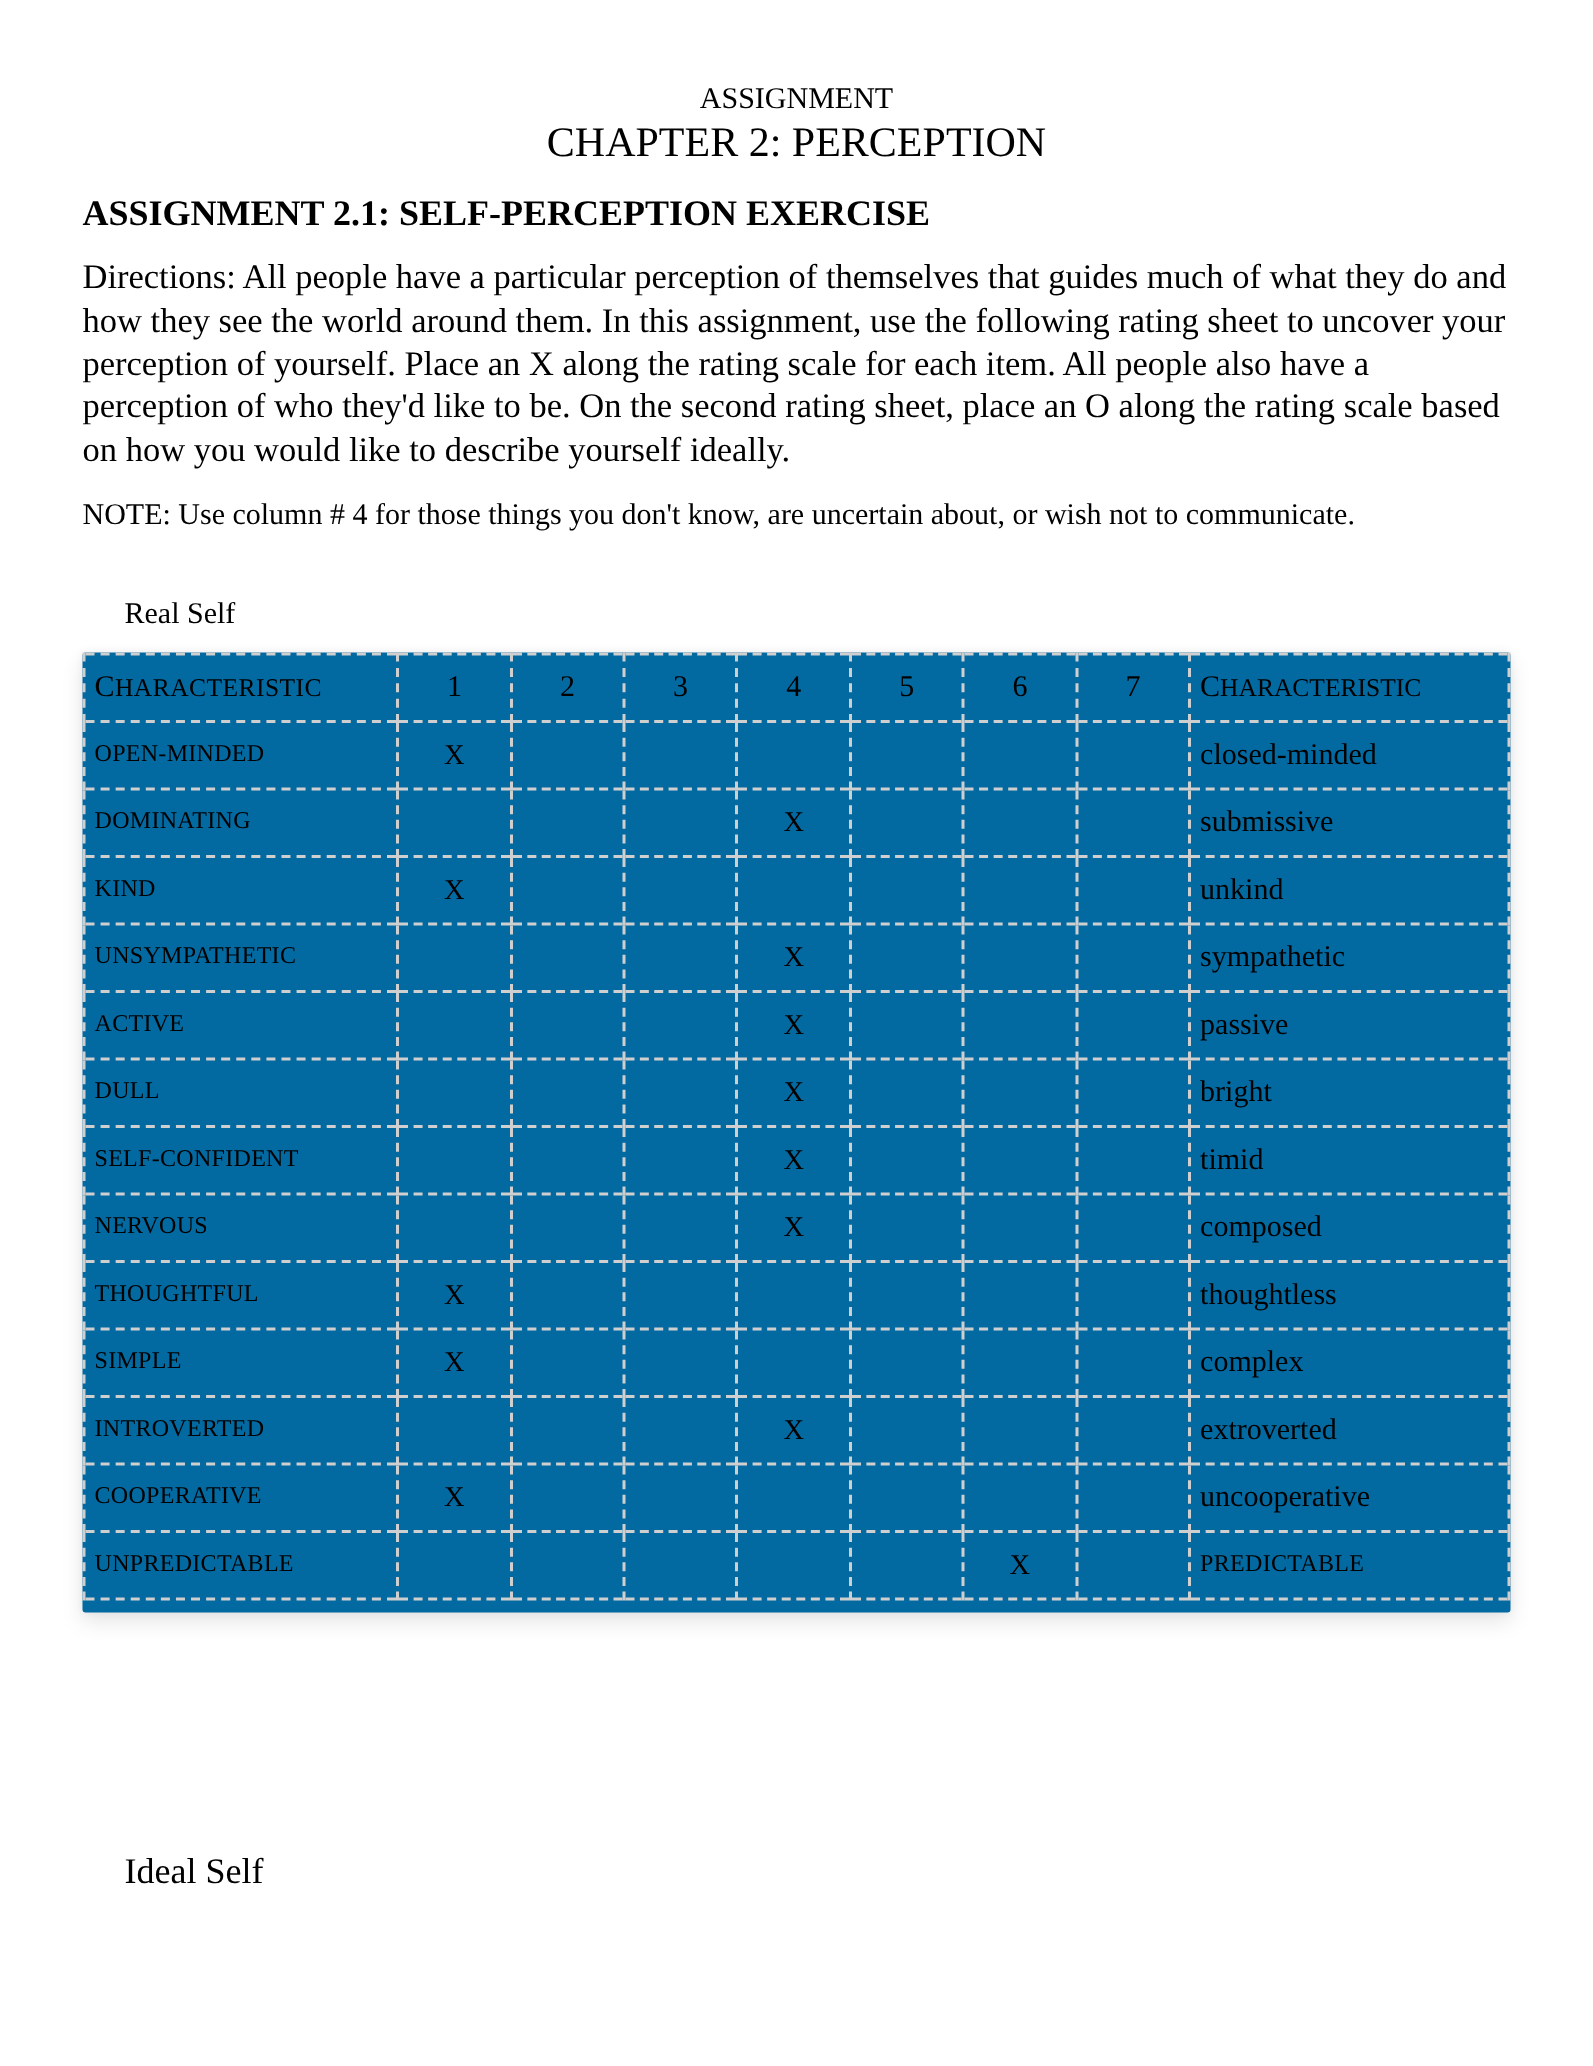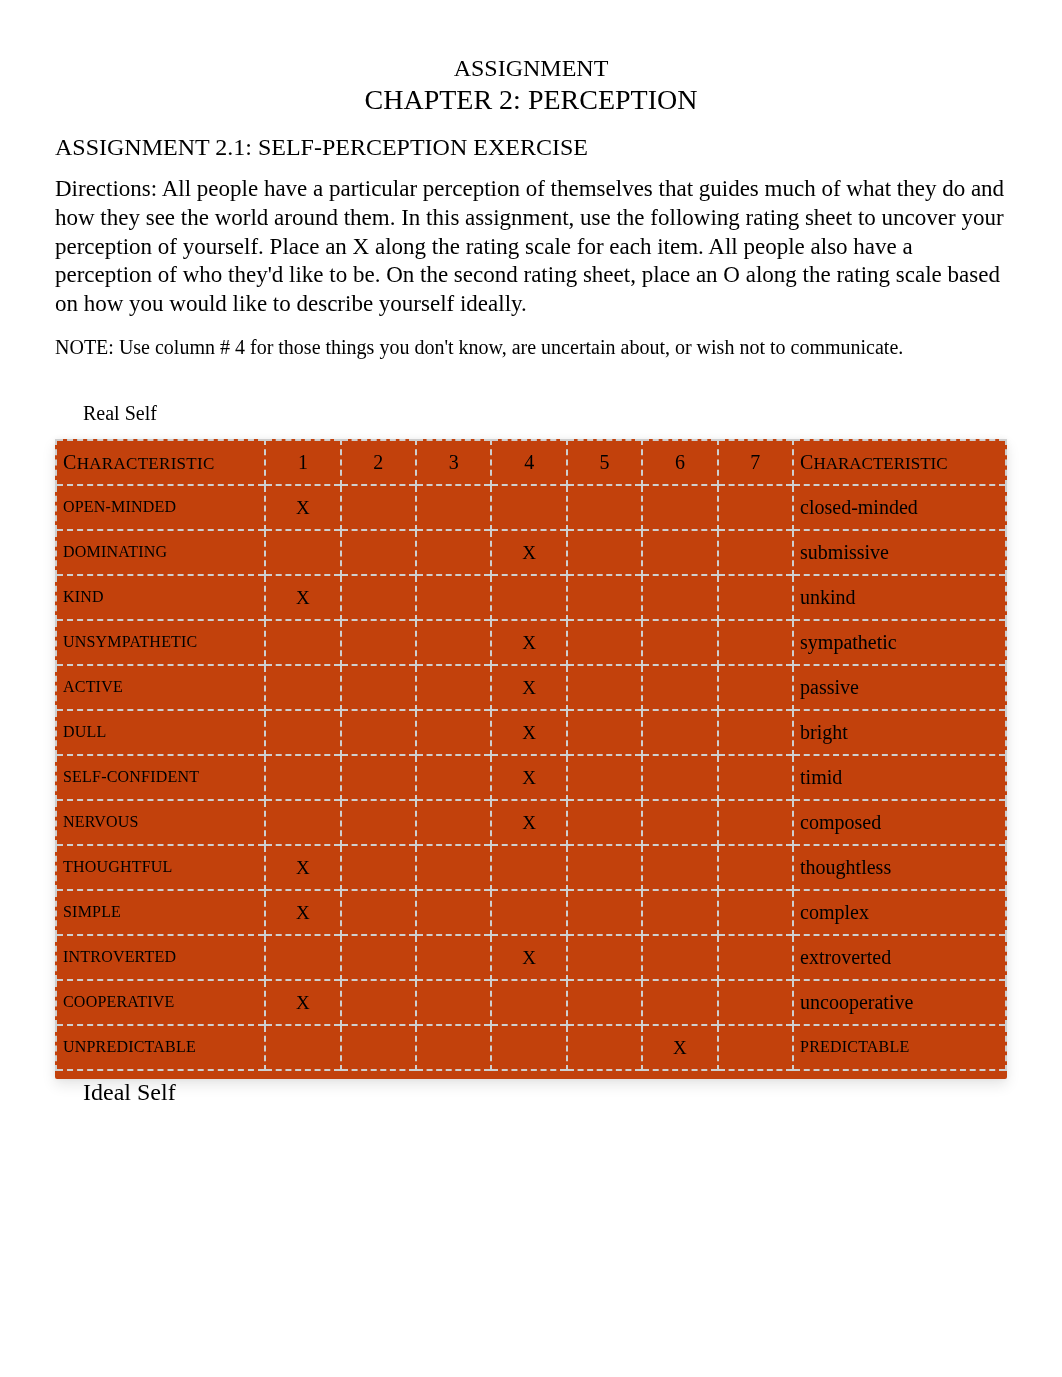--- a/index.html
+++ b/index.html
@@ -10,55 +10,56 @@
     body {
       font-family: 'Times New Roman', Times, serif;
       background: #ffffff;
       width: 1062px;
       margin: 0 auto;
       padding: 55px 55px 40px 55px;
       color: #000;
     }
     .title-main {
       text-align: center;
-      font-size: 24px;
+      font-size: 20px;
       font-weight: normal;
       margin-bottom: 2px;
     }
     .title-sub {
       text-align: center;
       font-size: 28px;
       font-weight: normal;
       margin-bottom: 18px;
     }
     .assignment-heading {
       font-size: 24px;
-      font-weight: normal;
+      font-weight: bold;
       margin-bottom: 14px;
     }
     .directions {
       font-size: 23px;
       line-height: 1.25;
       margin-bottom: 16px;
     }
     .note {
       font-size: 20px;
       line-height: 1.25;
       margin-bottom: 42px;
     }
     .section-label {
       font-size: 20px;
       margin-left: 28px;
       margin-bottom: 14px;
     }
     .rating-table-wrap {
+      margin-bottom: 160px;
       padding: 0 0 8px 0;
       box-shadow: 0 6px 14px rgba(0,0,0,0.10), 0 0 6px rgba(0,0,0,0.05);
       border-radius: 2px;
-      background: #c2410c;
+      background: #0369a1;
     }
     table.rating {
       border-collapse: collapse;
       width: 100%;
     }
     table.rating th, table.rating td {
       padding: 10px 6px 10px 6px;
       vertical-align: middle;
       font-weight: normal;
     }

